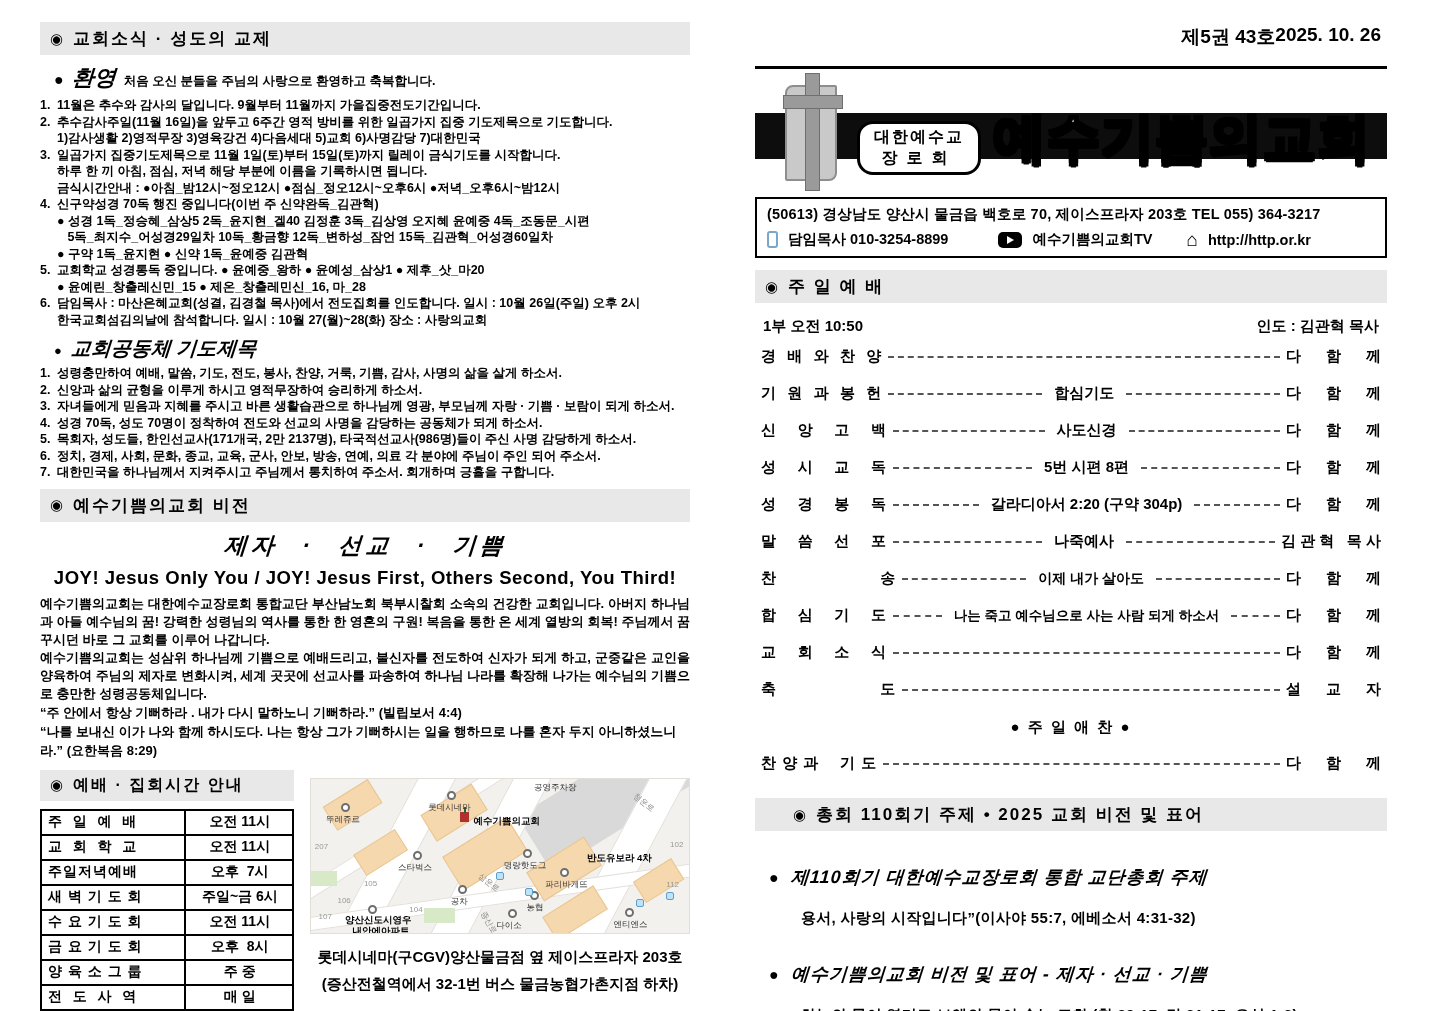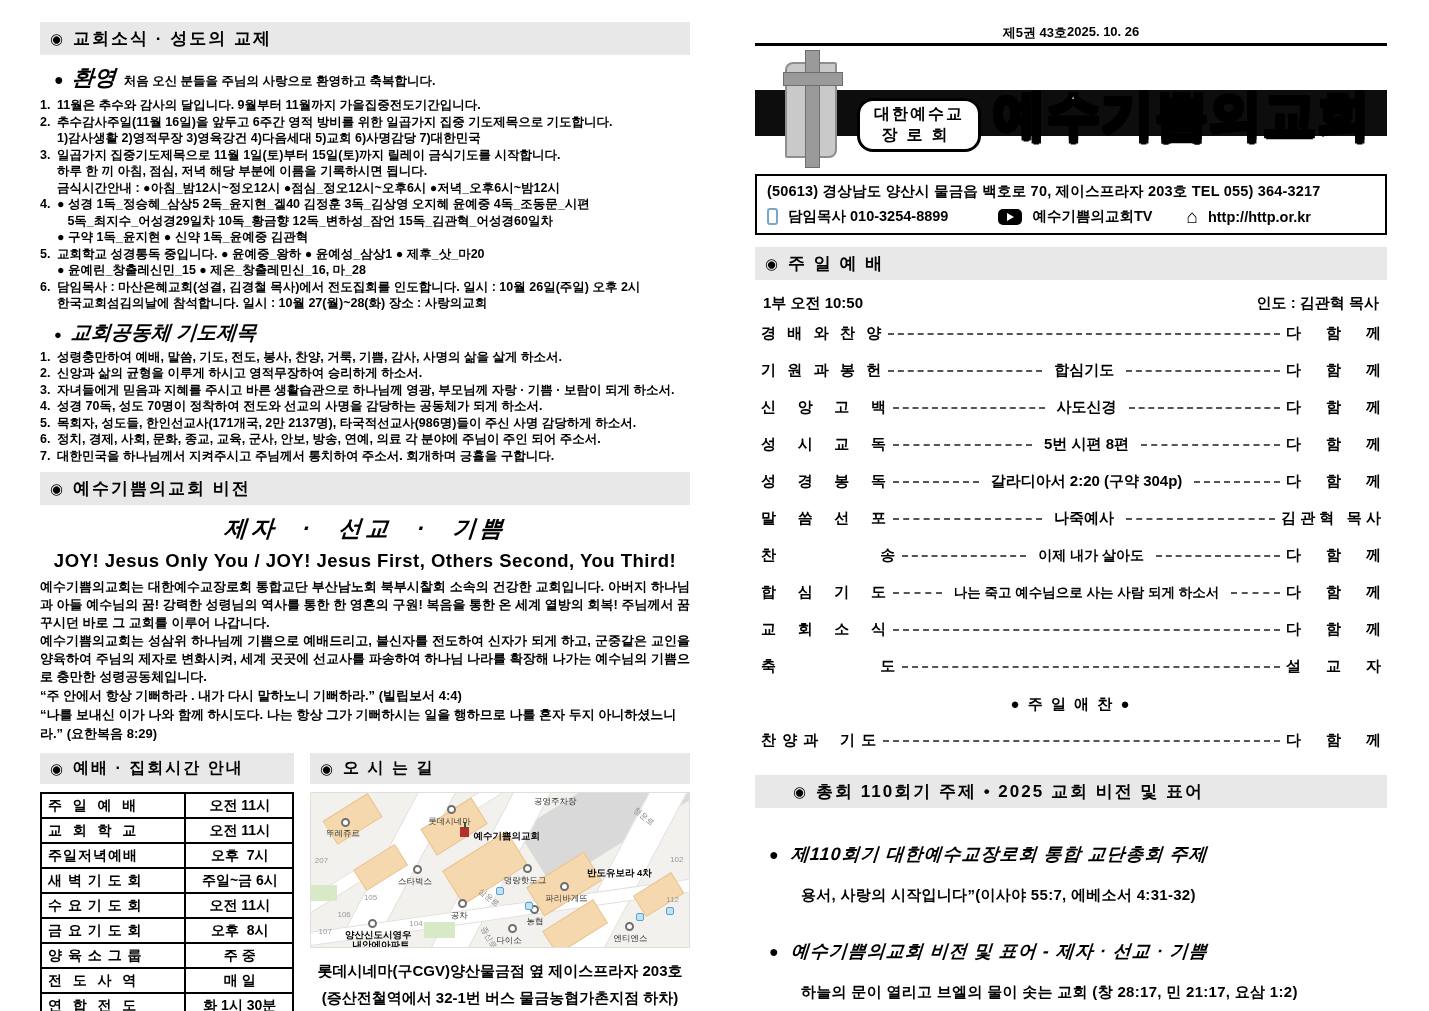--- a/index.html
+++ b/index.html
@@ -61,21 +61,21 @@
   .mlabel.poi-bold { font-weight:bold; color:#000; font-size:9.5px; }
   .mlabel.num { color:#999; font-size:8px; }
   .mlabel.roadlbl { color:#8a8a8a; font-size:8px; }
   .poi-circle { position:absolute; width:9px; height:9px; border-radius:50%; background:#fff; border:2px solid #6e6e6e; }
   .busstop { position:absolute; width:8px; height:8px; background:#bfe2f5; border:1px solid #5aa0cf; border-radius:2px; }
   .church-marker { position:absolute; width:9px; height:10px; background:#b03030; }
   .church-marker::before { content:""; position:absolute; left:3.5px; top:-5px; width:2px; height:6px; background:#2e5d2e; }
   .map-caption { font-size:15px; text-align:center; line-height:27px; margin-top:9px; white-space:nowrap; }
 
   
-  .issue-row { display:flex; justify-content:center; font-size:13px; padding:2px 6px 1px; border-bottom:3px solid #000; }
+  .issue-row { display:flex; justify-content:flex-end; font-size:19px; padding:2px 6px 16px; border-bottom:3px solid #000; }
   .logo-area { position:relative; height:118px; margin-top:4px; }
   .logo-band { position:absolute; left:0; right:0; top:40px; height:46px; background:#0d0d0d; }
   .scroll { position:absolute; left:30px; top:12px; width:52px; height:96px; background:#c9c9c9; border:2px solid #8e8e8e; border-radius:8px 2px 8px 2px; }
   .cross-v { position:absolute; left:50px; top:0; width:15px; height:118px; background:#9a9a9a; border:1px solid #6f6f6f; }
   .cross-h { position:absolute; left:28px; top:22px; width:60px; height:14px; background:#9a9a9a; border:1px solid #6f6f6f; }
   .denom-box {
     position:absolute; left:102px; top:48px; background:#fff; border:3px solid #000;
     border-radius:16px; padding:3px 14px; text-align:center; z-index:2;
   }
   .denom-line1 { font-size:16px; letter-spacing:2px; }
@@ -143,20 +143,21 @@
     <span class="no">3.</span>
     <div class="nlines">
       <span class="nline">일곱가지 집중기도제목으로 11월 1일(토)부터 15일(토)까지 릴레이 금식기도를 시작합니다.</span>
       <span class="nline">하루 한 끼 아침, 점심, 저녁 해당 부분에 이름을 기록하시면 됩니다.</span>
       <span class="nline">금식시간안내 : ●아침_밤12시~정오12시 ●점심_정오12시~오후6시 ●저녁_오후6시~밤12시</span>
     </div>
   </div>
   <div class="nitem">
     <span class="no">4.</span>
     <div class="nlines">
+      <span class="nline">신구약성경 70독 행진 중입니다(이번 주 신약완독_김관혁)</span>
       <span class="nline">● 성경 1독_정승혜_삼상5 2독_윤지현_겔40 김정훈 3독_김상영 오지혜 윤예중 4독_조동문_시편</span>
       <span class="nline" style="white-space:pre;">   5독_최지수_어성경29일차 10독_황금향 12독_변하성_잠언 15독_김관혁_어성경60일차</span>
       <span class="nline">● 구약 1독_윤지현  ● 신약 1독_윤예중 김관혁</span>
     </div>
   </div>
   <div class="nitem">
     <span class="no">5.</span>
     <div class="nlines">
       <span class="nline">교회학교 성경통독 중입니다. ● 윤예중_왕하 ● 윤예성_삼상1 ● 제후_삿_마20</span>
       <span class="nline">● 윤예린_창출레신민_15 ● 제온_창출레민신_16, 마_28</span>
@@ -275,24 +276,20 @@
         <tr>
               <td class="t-name">연  합  전  도</td>
               <td class="t-time">화 1시 30분</td>
             </tr>
 
       </tbody>
         </table>
     </div>
 
     <div class="bcol-map">
-      <div class="sec-bar" style="font-size:16px;">
-        <span class="gear-icon"></span>
-        <span>오 시 는 길</span>
-      </div>
 
       <div class="map">
         <div class="blk parkarea" style="left:55%; top:-14%; width:55%; height:42%;"></div>
         <div class="blk road" style="left:-10%; top:30%; width:70%; height:9%; transform:rotate(-32deg);"></div>
         <div class="blk road" style="left:20%; top:-20%; width:9%; height:120%; transform:rotate(28deg);"></div>
         <div class="blk road" style="left:42%; top:-20%; width:9%; height:150%; transform:rotate(28deg);"></div>
         <div class="blk road" style="left:78%; top:-20%; width:9%; height:150%; transform:rotate(28deg);"></div>
         <div class="blk road" style="left:-5%; top:72%; width:115%; height:9%; transform:rotate(-8deg);"></div>
         <div class="blk bldg" style="left:4%; top:8%; width:14%; height:18%;"></div>
         <div class="blk bldg" style="left:30%; top:12%; width:16%; height:20%;"></div>

